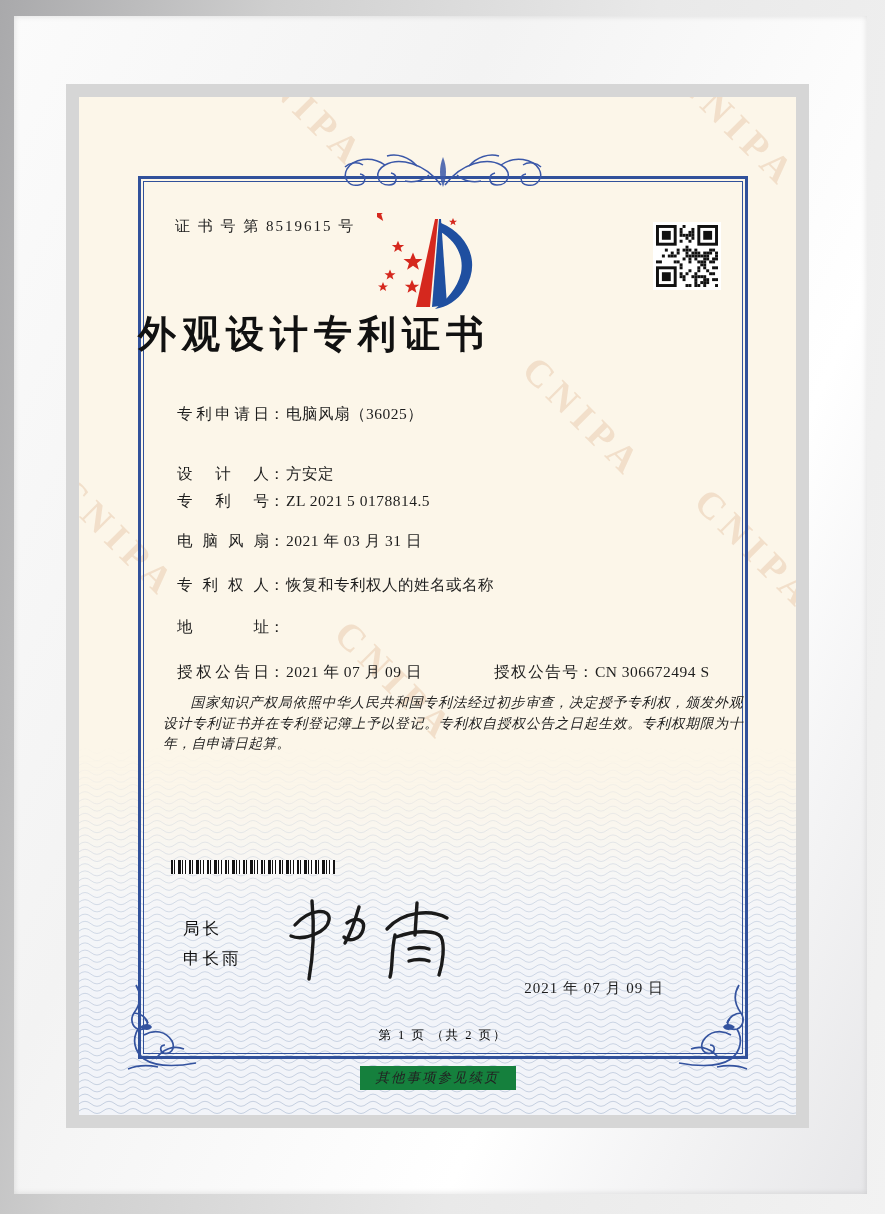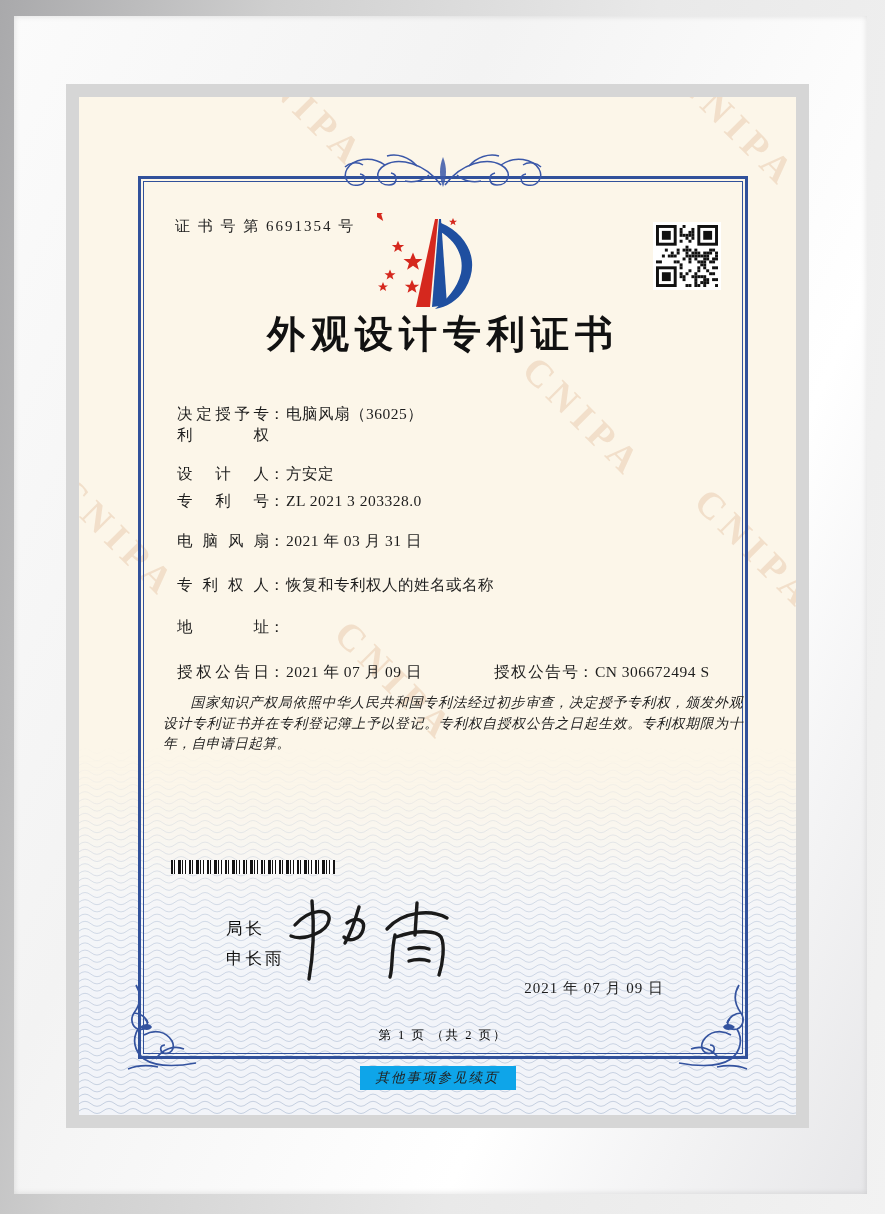--- a/index.html
+++ b/index.html
@@ -32,21 +32,21 @@
 
   
   .borderbox{ position:absolute; left:59px; top:79px; width:610px; height:883px;
     border:3px solid #31519b; }
   .borderbox::after{ content:""; position:absolute; inset:2px; border:1px solid #31519b; }
 
   .ornament{ position:absolute; pointer-events:none; }
 
   .certno{ position:absolute; left:96px; top:120px; font-size:15px; letter-spacing:2px; color:#222; }
 
-  .title{ position:absolute; left:59px; top:212px; width:610px; text-align:center;
+  .title{ position:absolute; left:59px; top:212px; width:610px; 
     font-size:38px; font-weight:bold; letter-spacing:6px; color:#111; }
 
   .qr{ position:absolute; left:574px; top:125px; width:68px; height:68px; background:#fff; padding:3px; }
   .logo{ position:absolute; left:298px; top:116px; width:114px; height:110px; }
 
   .frow{ position:absolute; left:98px; width:560px; display:flex; align-items:flex-start;
     font-size:15.5px; line-height:21px; color:#1d1d1d; }
   .flabel{ display:inline-block; width:92px; text-align:justify; text-align-last:justify; flex:0 0 92px; }
   .fcolon{ flex:0 0 17px; }
   .fvalue{ display:inline-block; max-width:450px; letter-spacing:.5px; }
@@ -56,31 +56,31 @@
     line-height:20.5px; text-align:justify; font-style:italic; color:#222; letter-spacing:.4px; }
   .legal p{ text-indent:2em; }
 
   .barcode{ position:absolute; left:92px; top:763px; width:164px; height:14px;
     background:repeating-linear-gradient(90deg,
       #141414 0 2px, #fdfdfd 2px 3px, #141414 3px 4px, #fdfdfd 4px 7px,
       #141414 7px 10px, #fdfdfd 10px 11px, #141414 11px 12px, #fdfdfd 12px 14px,
       #141414 14px 15px, #fdfdfd 15px 18px); }
 
   .sig-label{ position:absolute; left:104px; font-family:"Liberation Sans",sans-serif;
-    font-size:16.5px; letter-spacing:3px; color:#111;margin-left:43px; }
+    font-size:16.5px; letter-spacing:3px; color:#111; }
   .sig-hand{ position:absolute; left:188px; top:796px; width:210px; height:92px; }
 
   .issue-date{ position:absolute; left:395px; top:882px; width:240px; text-align:center;
     font-size:15px; letter-spacing:1px; }
 
   .pagination{ position:absolute; left:59px; top:930px; width:610px; text-align:center;
     font-size:12.5px; letter-spacing:2px; color:#000000; }
 
   .footer-note{ position:absolute; left:0; top:969px; width:717px; text-align:center; }
-  .footer-note span{ display:inline-block; background:#0ea5e9; padding:3px 16px;
+  .footer-note span{ display:inline-block; background:#15803d; padding:3px 16px;
     font-size:13.5px; font-style:italic; letter-spacing:2px; color:#222; }
 </style>
 </head>
 <body>
 
 <div class="frame-outer">
  <div class="frame-white">
   <div class="mat">
    <div class="paper">
 
@@ -182,21 +182,21 @@
         <path d="M12 2 C18 12 16 22 10 30 C6 36 8 44 14 46 C22 48 26 40 21 36"></path>
         <path d="M14 46 C8 56 10 68 20 76 C32 84 50 84 72 80"></path>
         <path d="M20 52 C30 46 42 48 48 58 C52 66 46 72 40 70 C35 68 36 62 41 62"></path>
         <path d="M32 76 C38 66 50 62 60 66"></path>
         <path d="M4 86 C14 82 24 82 34 84"></path>
         <path d="M10 30 C16 30 22 34 24 40"></path>
       </g>
       <path d="M16 44 C20 40 26 40 28 44 C26 48 20 48 16 44 Z" fill="#34539f"></path>
     </svg>
 
-    <div class="certno">证 书 号 第 6691354 号</div>
+    <div class="certno">证 书 号 第 8519615 号</div>
 
     <svg class="logo" viewBox="0 0 114 110">
       <path id="star" d="M0,-10 L2.9,-3.1 10,-3.1 4.2,1.2 6.2,8.1 0,4 -6.2,8.1 -4.2,1.2 -10,-3.1 -2.9,-3.1 Z" fill="#d5281e"></path>
       <polygon points="58,6 61,6 53,94 39,94" fill="#d5281e"></polygon>
       <polygon points="62,6 64,6 70,92 55,94" fill="#1f4fa0"></polygon>
       <path d="M64,10 C92,22 104,50 88,76 C80,88 70,94 58,96 C70,86 80,76 84,60 C87,44 80,28 62,18 Z" fill="#1f4fa0"></path>
       <use href="#star" transform="translate(21,34) scale(0.62)"></use>
       <use href="#star" transform="translate(36,49) scale(0.95)"></use>
       <use href="#star" transform="translate(13,62) scale(0.55)"></use>
       <use href="#star" transform="translate(6,74) scale(0.5)"></use>
@@ -316,33 +316,33 @@
             <rect x="11" y="20" width="1" height="1" fill="#111"></rect>
             <rect x="13" y="20" width="1" height="1" fill="#111"></rect>
             <rect x="14" y="20" width="1" height="1" fill="#111"></rect>
             <rect x="16" y="20" width="1" height="1" fill="#111"></rect>
             <rect x="20" y="20" width="1" height="1" fill="#111"></rect>
           </svg>
 
     <div class="title">外观设计专利证书</div>
 
     <div class="frow" style="top:306px">
-      <span class="flabel">决定授予专利权</span>
+      <span class="flabel">专利申请日</span>
             <span class="fcolon">：</span>
       <span class="fvalue">电脑风扇（36025）</span>
     </div>
     <div class="frow" style="top:366px">
       <span class="flabel">设计人</span>
             <span class="fcolon">：</span>
       <span class="fvalue">方安定</span>
     </div>
     <div class="frow" style="top:393px">
       <span class="flabel">专利号</span>
             <span class="fcolon">：</span>
-      <span class="fvalue">ZL 2021 3 203328.0</span>
+      <span class="fvalue">ZL 2021 5 0178814.5</span>
     </div>
     <div class="frow" style="top:433px">
       <span class="flabel">电脑风扇</span>
             <span class="fcolon">：</span>
       <span class="fvalue">2021 年 03 月 31 日</span>
     </div>
     <div class="frow" style="top:477px">
       <span class="flabel">专利权人</span>
             <span class="fcolon">：</span>
       <span class="fvalue">恢复和专利权人的姓名或名称</span>

